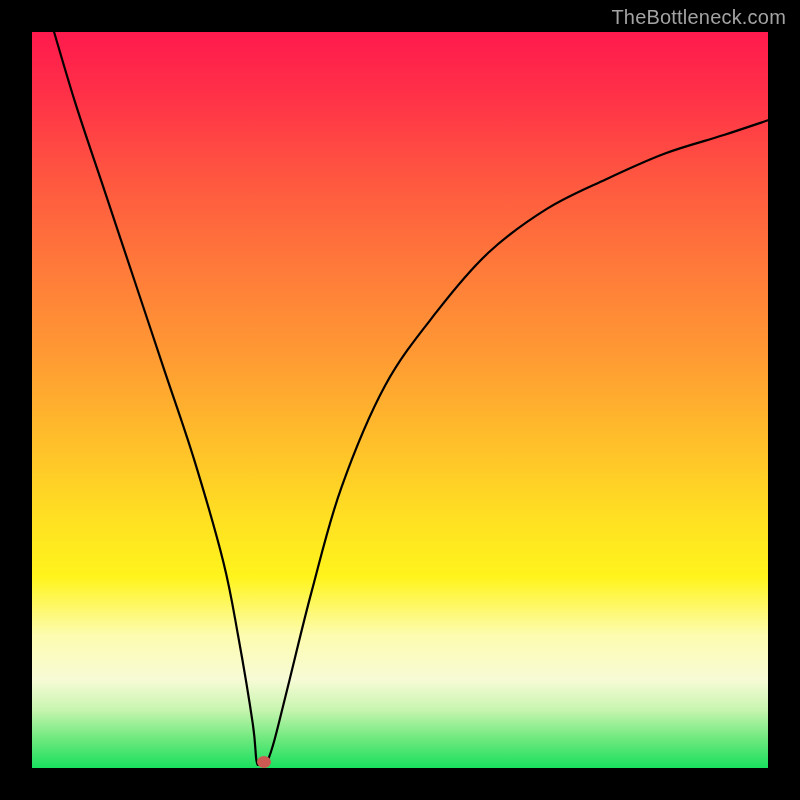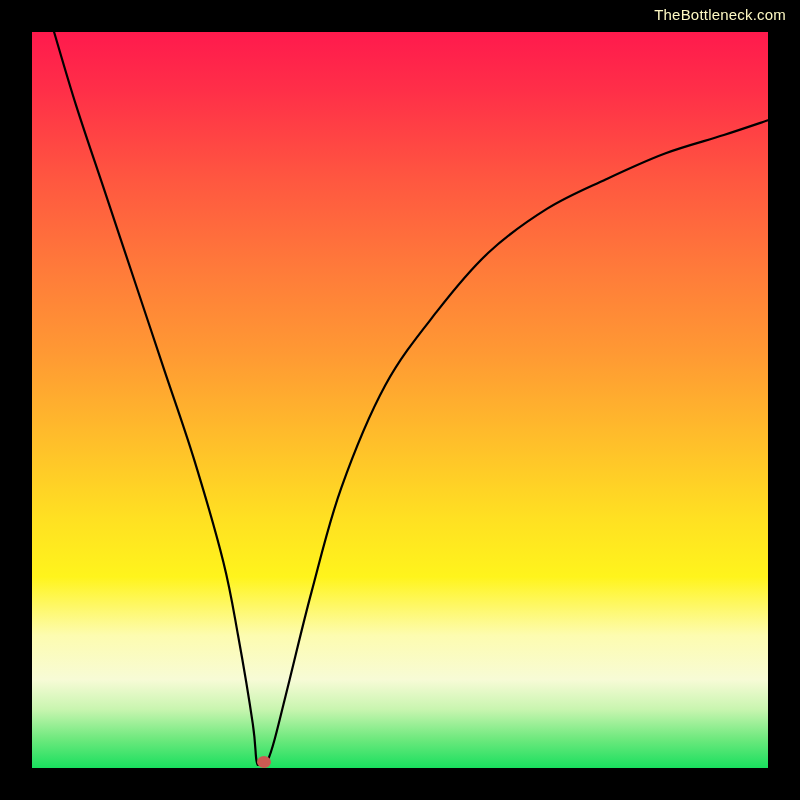--- a/index.html
+++ b/index.html
@@ -39,22 +39,22 @@
       #f7fbd6 88%,
       #c9f5b0 92%,
       #6fe97e 96%,
       #19df5e 100%
     );
   }
   .watermark {
     position: absolute;
     top: 6px;
     right: 14px;
-    color: #fef9c3;
-    font-size: 15px;
+    color: #a3a3a3;
+    font-size: 20px;
     font-weight: 500;
     letter-spacing: 0.2px;
     user-select: none;
   }
   svg.curve {
     position: absolute;
     left: 0;
     top: 0;
     width: 736px;
     height: 736px;

